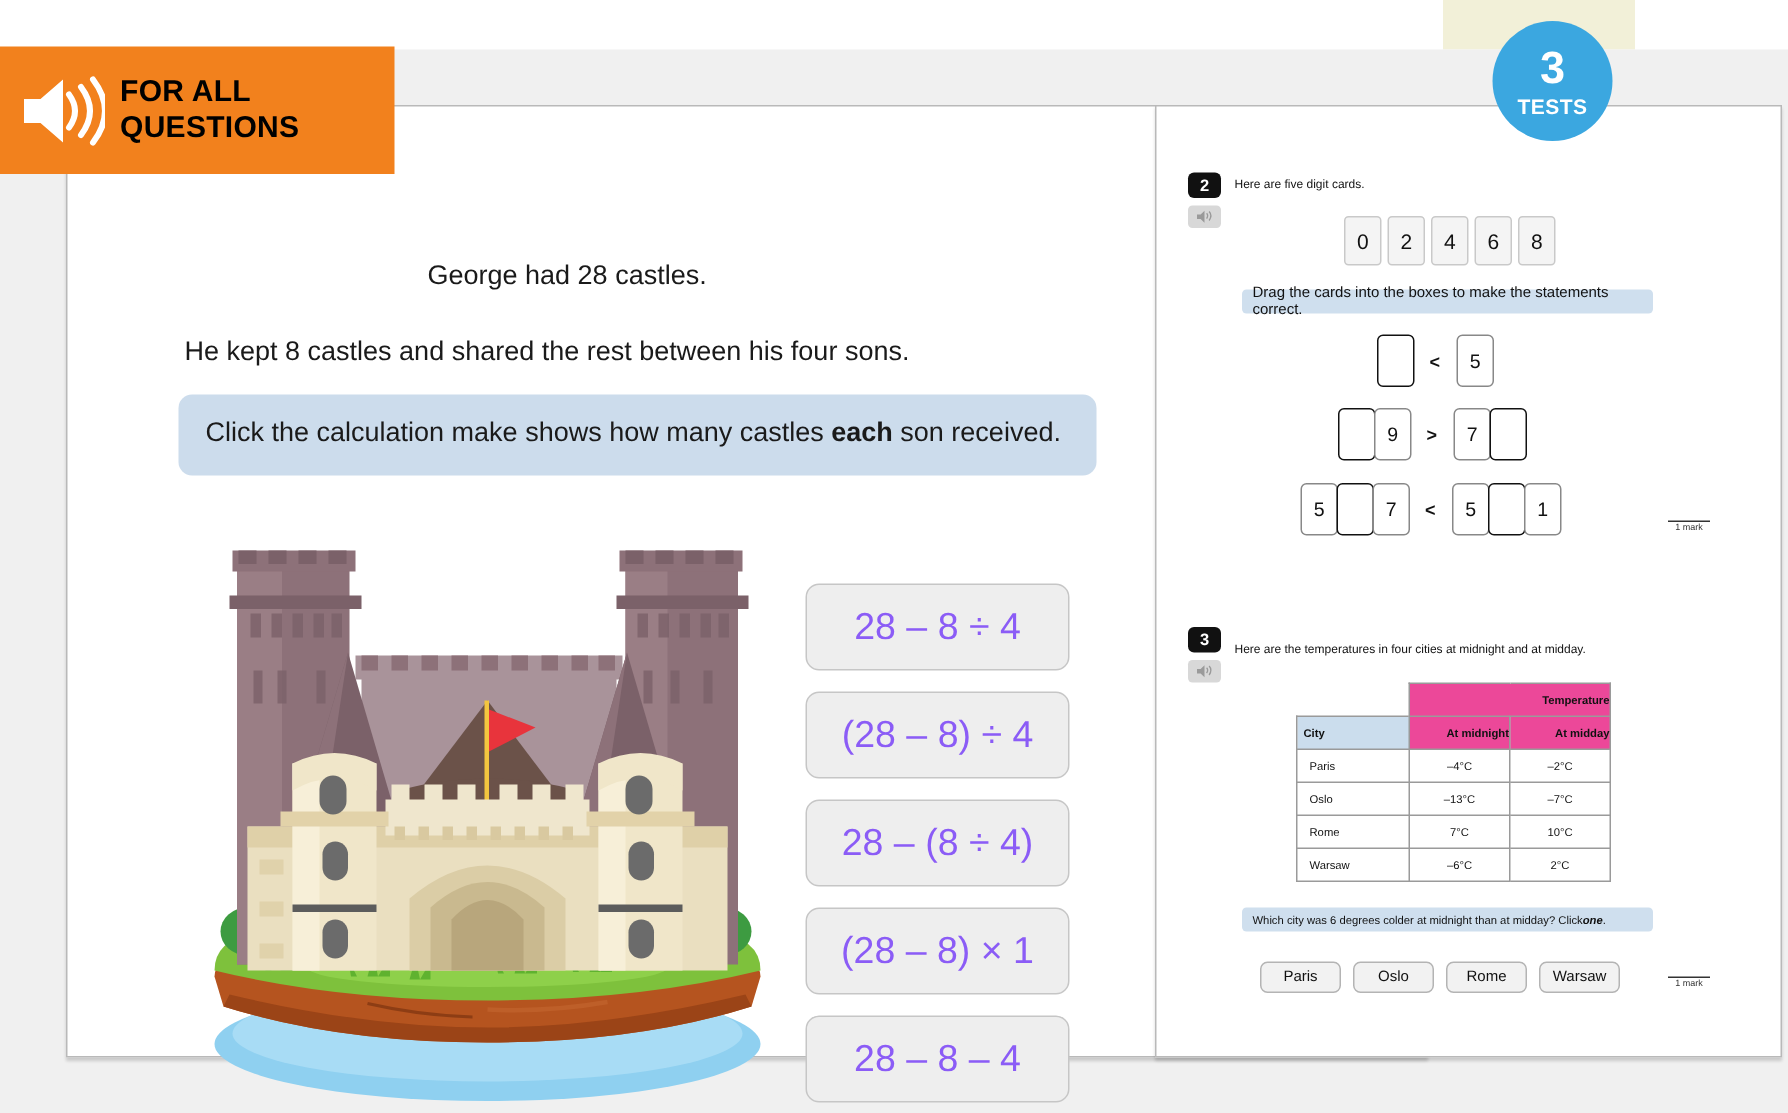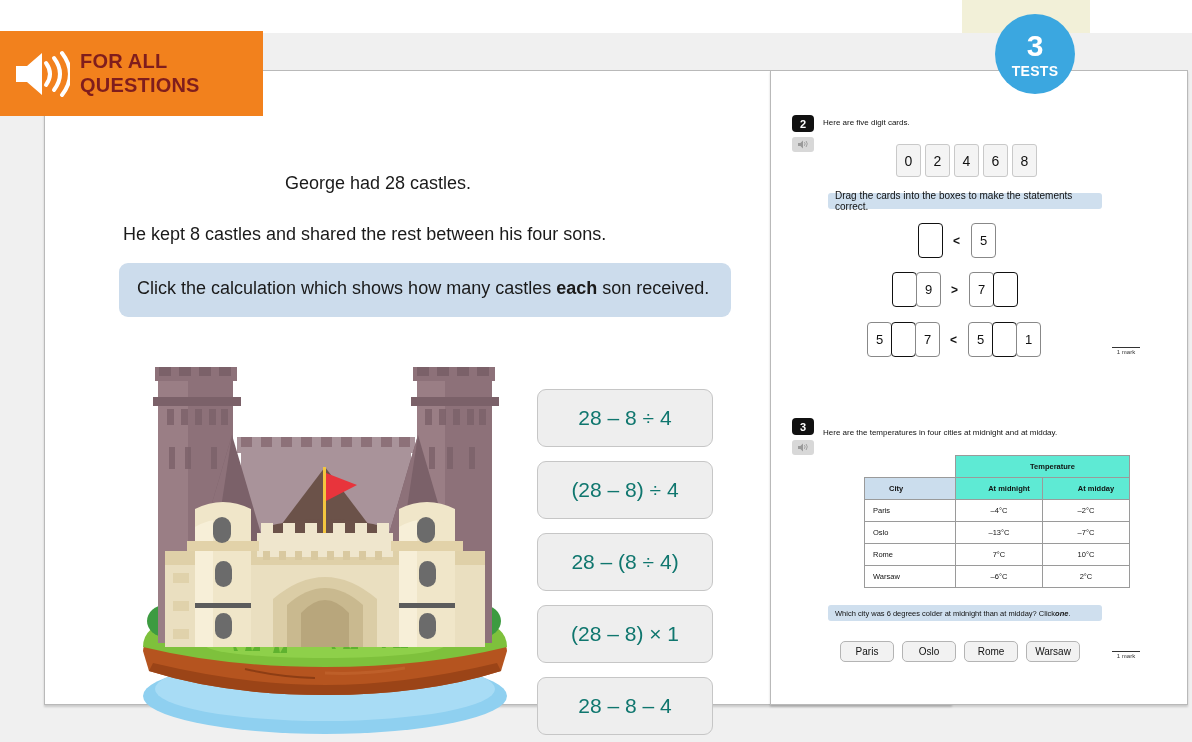--- a/index.html
+++ b/index.html
@@ -10,21 +10,21 @@
     overflow:hidden;
     position:relative;
   }
   
   #cream-band{position:absolute;left:962px;top:0;width:128px;height:33px;background:#f2f0d8;}
   #page-bg{position:absolute;left:0;top:33px;width:1192px;height:709px;background:#f0f0f0;}
 
   
   #audio-banner{
     position:absolute;left:0;top:31px;width:263px;height:85px;
-    background:#f2811d;color:#7f1d1d;display:flex;align-items:center;gap:10px;
+    background:#f2811d;color:#000000;display:flex;align-items:center;gap:10px;
     padding-left:14px;box-sizing:border-box;z-index:30;
   }
   #audio-banner .spk{width:56px;height:50px;flex:0 0 auto;}
   #audio-banner .txt{font-size:20px;font-weight:bold;line-height:1.16;letter-spacing:.2px;}
 
   
   #tests-badge{
     position:absolute;left:995px;top:14px;width:80px;height:80px;border-radius:50%;
     background:#3ba7e0;color:#fff;z-index:30;
     display:flex;flex-direction:column;align-items:center;justify-content:center;
@@ -53,21 +53,21 @@
 
   
   #castle{position:absolute;left:80px;top:280px;width:400px;height:400px;}
 
   
   #options{position:absolute;left:492px;top:318px;width:176px;}
   .opt{
     width:176px;height:58px;margin-bottom:14px;
     background:#eeeeee;border:1px solid #c6c6c6;border-radius:9px;
     display:flex;align-items:center;justify-content:center;
-    font-size:21px;color:#0f766e;box-sizing:border-box;
+    font-size:25px;color:#8b5cf6;box-sizing:border-box;
   }
 
   
   .qnum{
     position:absolute;width:22px;height:17px;background:#111;color:#fff;border-radius:4px;
     font-size:11px;font-weight:bold;display:flex;align-items:center;justify-content:center;
   }
   .spk-small{
     position:absolute;width:22px;height:15px;background:#d8d8d8;border-radius:3px;
     display:flex;align-items:center;justify-content:center;
@@ -117,22 +117,22 @@
   #q3-spk{left:792px;top:440px;}
   #q3-stem{left:823px;top:428px;}
 
   #temp-table{
     position:absolute;left:864px;top:455px;border-collapse:collapse;font-size:7.5px;color:#111;
   }
   #temp-table td,#temp-table th{border:1px solid #9a9a9a;padding:0;height:21px;}
   #temp-table .c-city{width:66px;text-align:left;padding-left:8px;}
   #temp-table .c-val{width:66px;text-align:center;}
   #temp-table .blank{border:none;background:transparent;}
-  #temp-table .hdr{background:#5eead4;font-weight:bold;text-align:center;padding-left:20px;}
-  #temp-table .hdr-left{background:#cbdded;font-weight:bold;text-align:left;padding-left:24px;}
+  #temp-table .hdr{background:#ec4899;font-weight:bold;text-align:right;}
+  #temp-table .hdr-left{background:#cbdded;font-weight:bold;text-align:left;padding-left:4px;}
 
   #q3-question-box{
     position:absolute;left:828px;top:605px;width:274px;height:16px;background:#cfdfee;
     border-radius:3px;display:flex;align-items:center;padding-left:7px;box-sizing:border-box;
     font-size:7.5px;color:#111;
   }
   #q3-question-box b{font-weight:bold;font-style:italic;}
 
   #city-buttons{position:absolute;left:840px;top:641px;display:flex;gap:8px;}
   .citybtn{
@@ -299,21 +299,21 @@
     <rect x="266" y="190" width="72" height="10" fill="#e2d2a9"></rect>
     <rect x="274" y="252" width="56" height="5" fill="#5c5c5c"></rect>
     <rect x="292" y="166" width="18" height="26" rx="9" fill="#6b6b6b"></rect>
     <rect x="294" y="210" width="17" height="26" rx="8.5" fill="#6b6b6b"></rect>
     <rect x="294" y="262" width="17" height="26" rx="8.5" fill="#6b6b6b"></rect>
   </svg>
 
   <div class="q-text" id="q1-line1">George had 28 castles.</div>
   <div class="q-text" id="q1-line2">He kept 8 castles and shared the rest between his four sons.</div>
 
-  <div id="instruction-box"><span>Click the calculation which shows how many castles </span><b>each</b><span> son received.</span></div>
+  <div id="instruction-box"><span>Click the calculation make shows how many castles </span><b>each</b><span> son received.</span></div>
 
   <div id="options">
     <div class="opt">28 – 8 ÷ 4</div>
     <div class="opt">(28 – 8) ÷ 4</div>
     <div class="opt">28 – (8 ÷ 4)</div>
     <div class="opt">(28 – 8) × 1</div>
     <div class="opt">28 – 8 – 4</div>
   </div>
 </div>
 

